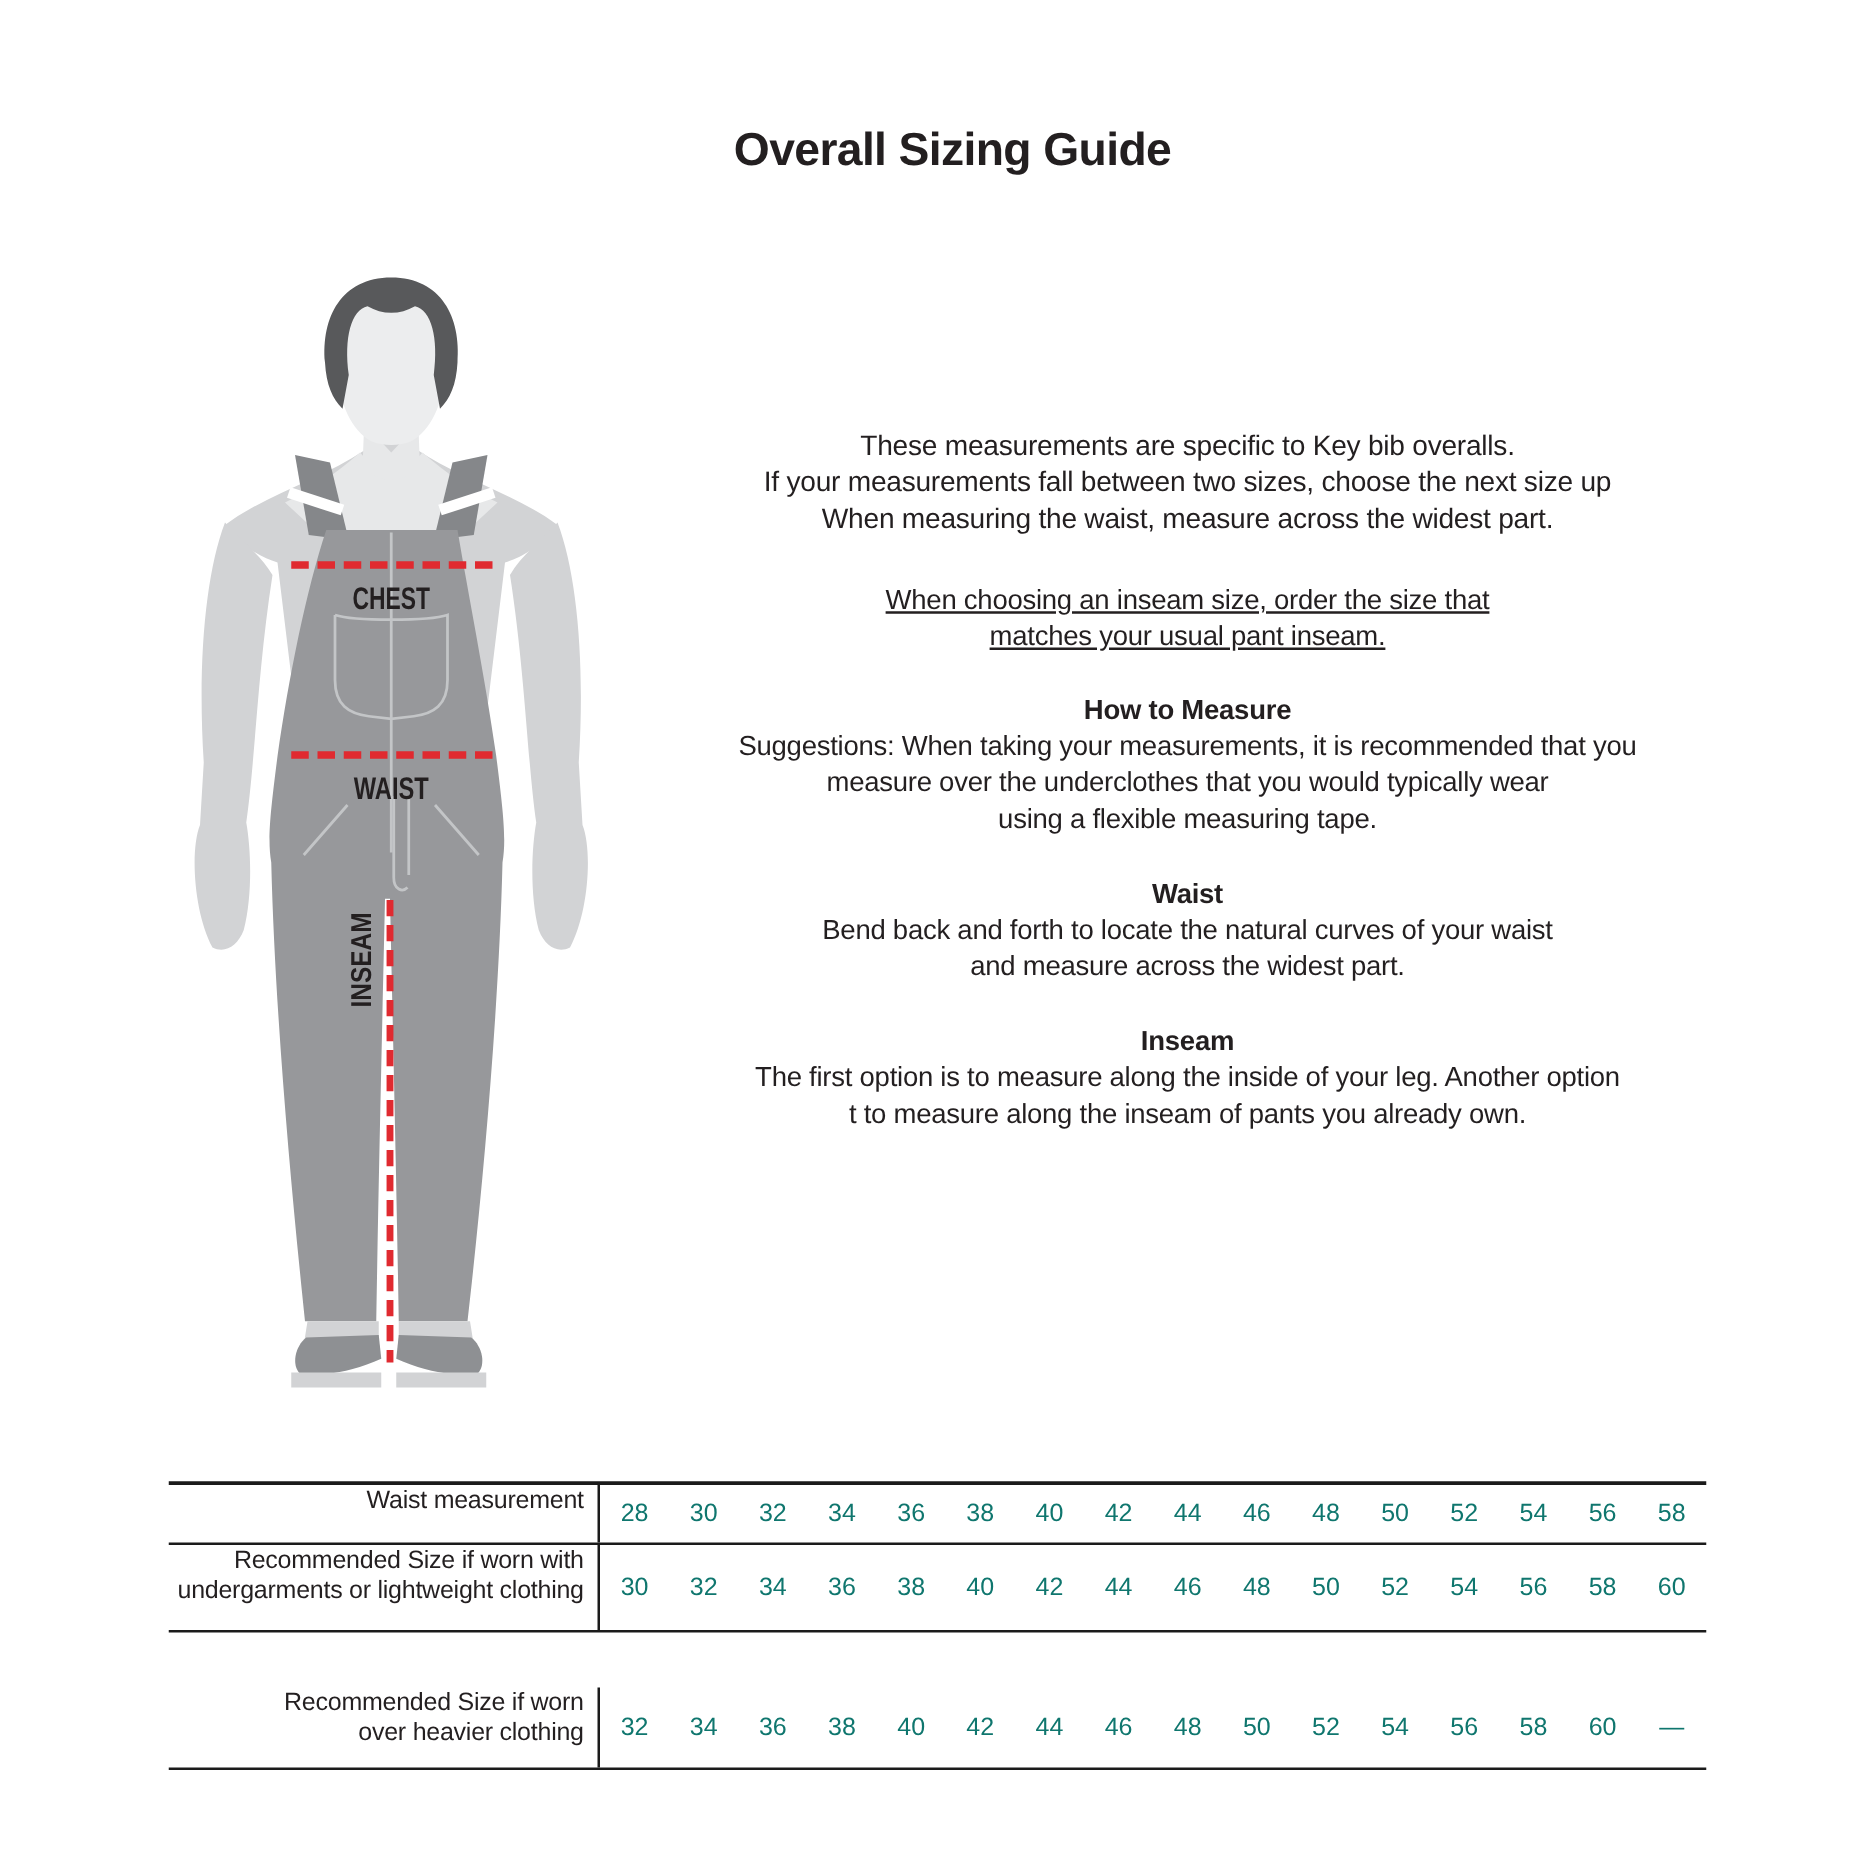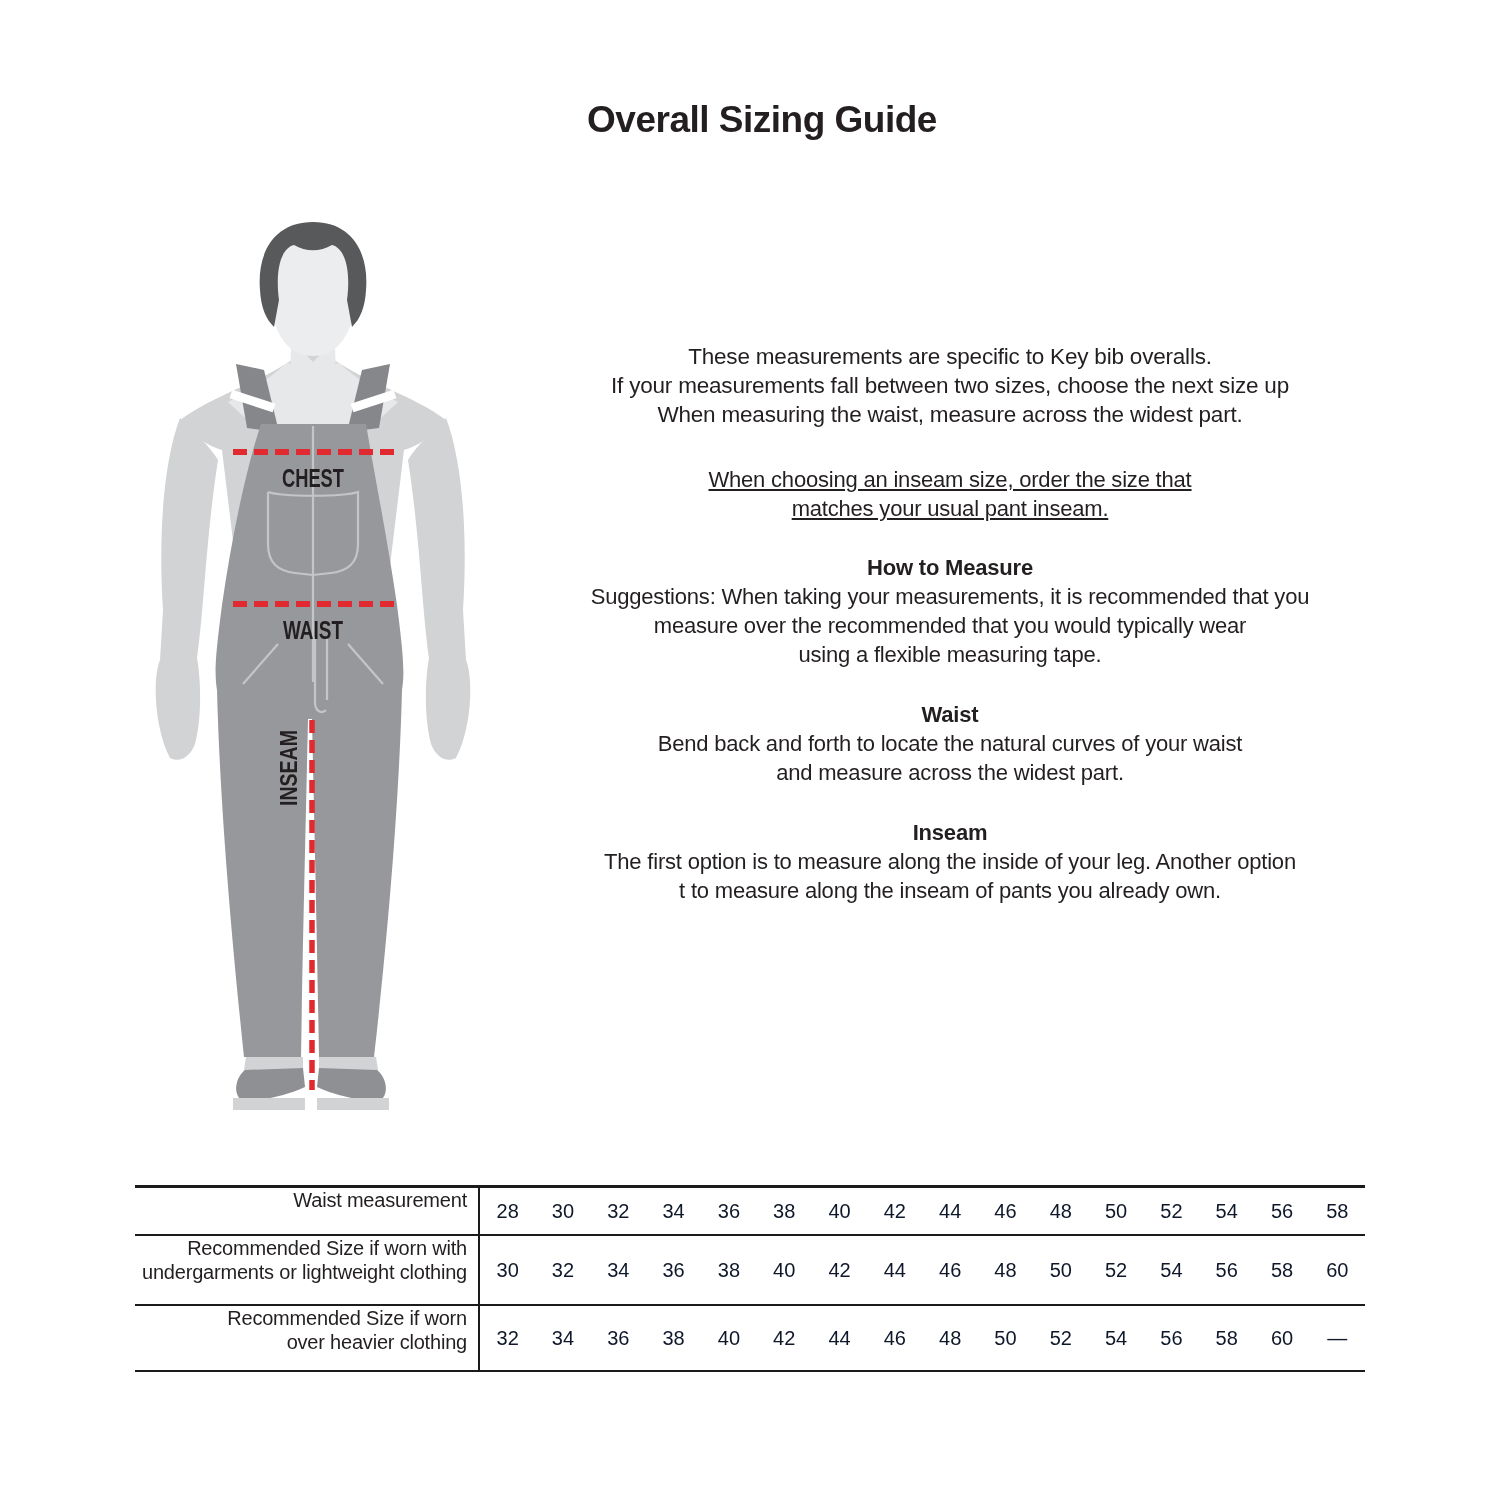--- a/index.html
+++ b/index.html
@@ -57,21 +57,21 @@
   .tlabel {
     width: 345px; box-sizing: border-box;
     border-right: 2px solid #1b1b1b;
     padding-right: 11px;
     display: flex; flex-direction: column; justify-content: flex-start;
     text-align: right;
     line-height: 24px; letter-spacing: -0.2px;
   }
   .tval {
     flex: 1; display: flex; align-items: center; justify-content: center;
-    font-size: 20px; color: #0f172a;
+    font-size: 20px; color: #0f766e;
   }
 </style>
 </head>
 <body>
 
 <div class="page">
 
   <h1 class="page-title">Overall Sizing Guide</h1>
 
   <div class="figure-wrap">
@@ -152,21 +152,21 @@
       <span class="line">If your measurements fall between two sizes, choose the next size up</span>
       <span class="line">When measuring the waist, measure across the widest part.</span>
     </p>
     <p class="note">
       <span class="line">When choosing an inseam size, order the size that</span>
       <span class="line">matches your usual pant inseam.</span>
     </p>
     <div class="section">
       <div class="heading">How to Measure</div>
       <span class="line">Suggestions: When taking your measurements, it is recommended that you</span>
-      <span class="line">measure over the recommended that you would typically wear</span>
+      <span class="line">measure over the underclothes that you would typically wear</span>
       <span class="line">using a flexible measuring tape.</span>
     </div>
     <div class="section">
       <div class="heading">Waist</div>
       <span class="line">Bend back and forth to locate the natural curves of your waist</span>
       <span class="line">and measure across the widest part.</span>
     </div>
     <div class="section">
       <div class="heading">Inseam</div>
       <span class="line">The first option is to measure along the inside of your leg. Another option</span>
@@ -211,21 +211,21 @@
         <div class="tval">44</div>
         <div class="tval">46</div>
         <div class="tval">48</div>
         <div class="tval">50</div>
         <div class="tval">52</div>
         <div class="tval">54</div>
         <div class="tval">56</div>
         <div class="tval">58</div>
         <div class="tval">60</div>
       </div>
-      <div class="trow" style="height: 64px;">
+      <div class="trow" style="height: 64px; margin-top: 44px;">
         <div class="tlabel">
           <div>Recommended Size if worn</div>
           <div>over heavier clothing</div>
         </div>
         <div class="tval">32</div>
         <div class="tval">34</div>
         <div class="tval">36</div>
         <div class="tval">38</div>
         <div class="tval">40</div>
         <div class="tval">42</div>

